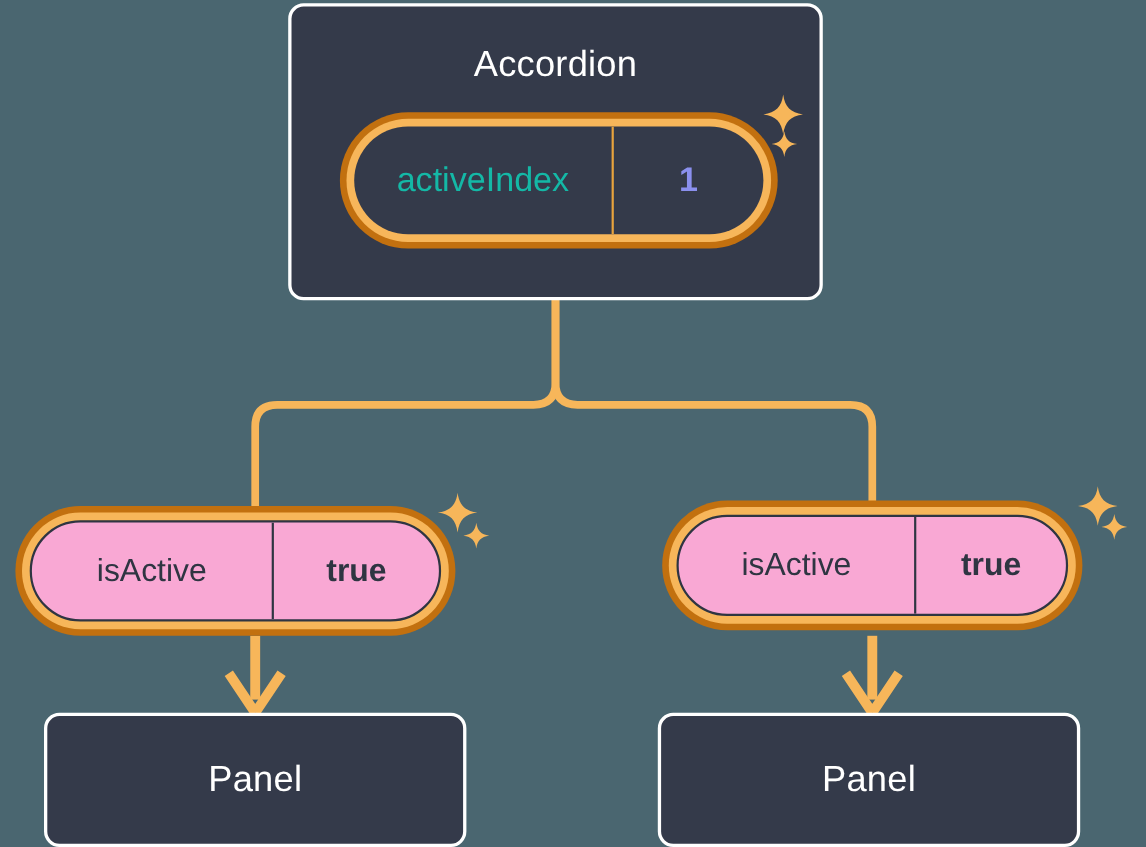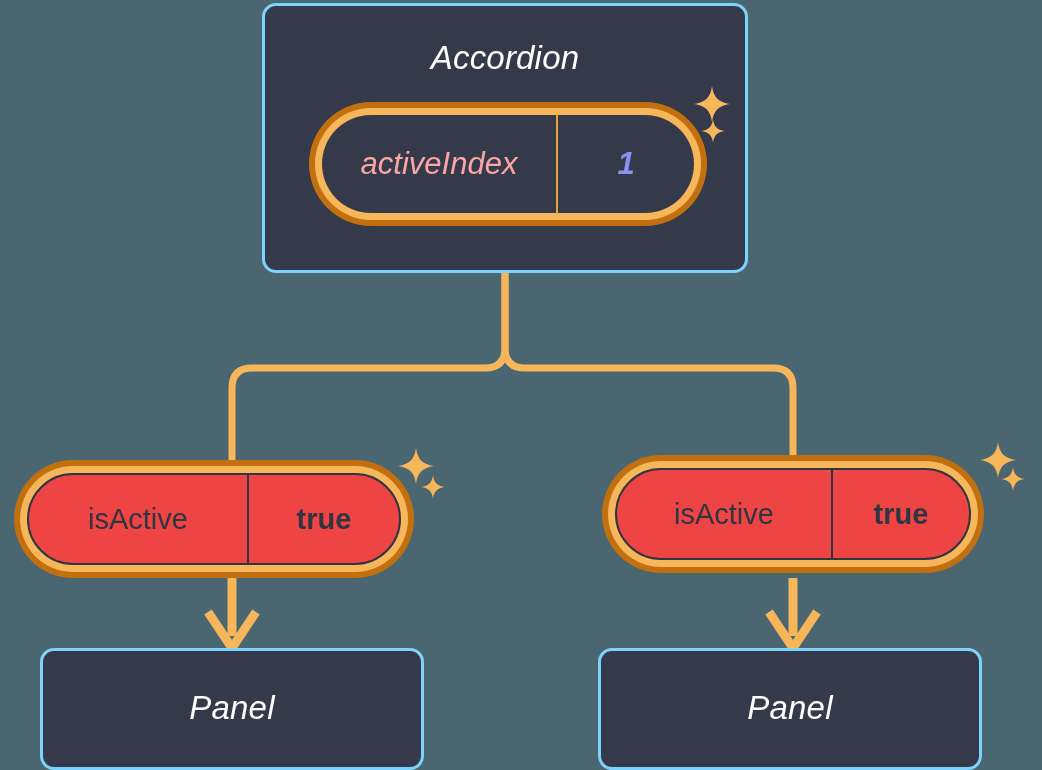--- a/index.html
+++ b/index.html
@@ -12,24 +12,23 @@
   }
   .stage{position:absolute;inset:0;}
 
   
   svg.wires{position:absolute;left:0;top:0;width:1042px;height:770px;}
 
   
   .node{
     position:absolute;
     background:#343a4a;
-    border:3px solid #7dd3fc;
+    border:3px solid #ffffff;
     border-radius:14px;
     box-sizing:border-box;
-    font-style:italic;
   }
   .node-title{
     position:absolute;
     left:0;right:0;
     text-align:center;
     color:#ffffff;
     font-size:33px;
     font-weight:400;
     letter-spacing:0.2px;
   }
@@ -58,36 +57,36 @@
     display:flex;
     align-items:stretch;
     overflow:hidden;
   }
   
   .pill-inner.dark{
     background:#343a4a;
   }
   
   .pill-inner.purple{
-    background:#ef4444;
+    background:#f9a8d4;
     border:2px solid #2f3542;
   }
 
   .cell{
     display:flex;
     align-items:center;
     justify-content:center;
     box-sizing:border-box;
     white-space:nowrap;
   }
   .cell.key{ }
   .cell.val{ }
 
   
-  .pill-inner.dark .cell.key{color:#fca5a5;font-size:31px;font-weight:400;}
+  .pill-inner.dark .cell.key{color:#14b8a6;font-size:31px;font-weight:400;}
   .pill-inner.dark .cell.val{color:#8b90ee;font-size:31px;font-weight:700;}
   .pill-inner.dark .cell.val{border-left:2px solid #e8a33d;}
 
   
   .pill-inner.purple .cell.key{color:#2f3542;font-size:29px;font-weight:400;}
   .pill-inner.purple .cell.val{color:#2f3542;font-size:29px;font-weight:700;}
   .pill-inner.purple .cell.val{border-left:2px solid #2f3542;}
 
   
   .sparkle{position:absolute;}

